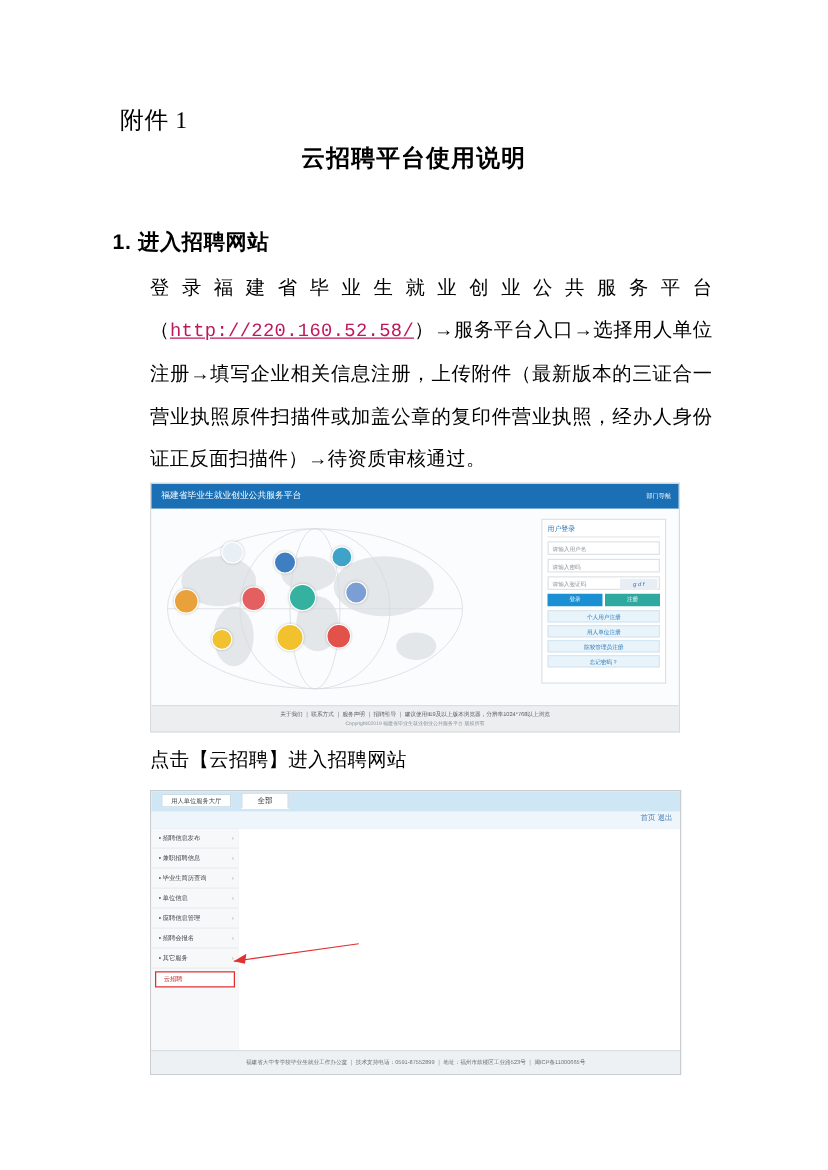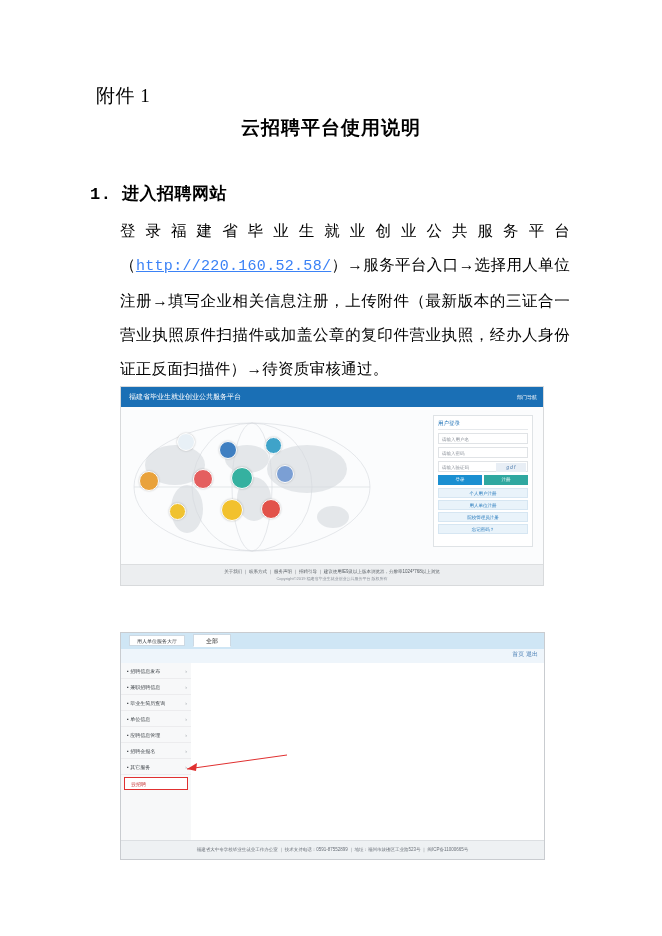--- a/index.html
+++ b/index.html
@@ -42,35 +42,35 @@
     font-family: "Liberation Sans", "DejaVu Sans", sans-serif;
     line-height: 28px;
     letter-spacing: 1px;
   }
   .section-heading {
     position: absolute;
     left: 90px;
     top: 182px;
     font-size: 17px;
     font-weight: bold;
-    font-family: Liberation Mono, monospace;
+    font-family: Liberation Sans, sans-serif;
     letter-spacing: 0.5px;
   }
   .para {
     position: absolute;
     left: 120px;
     top: 214px;
     width: 450px;
     font-size: 15.5px;
     line-height: 34px;
     text-align: justify;
     letter-spacing: 0.3px;
   }
   .para .lnk {
-    color: #3b82f6;
+    color: #be185d;
     text-decoration: underline;
     font-family: "Liberation Mono", "DejaVu Sans Mono", monospace;
     font-size: 15px;
   }
   .caption2 {
     position: absolute;
     left: 120px;
     top: 598px;
     font-size: 15.5px;
     letter-spacing: 0.3px;
@@ -403,20 +403,21 @@
         <div class="lc-link">忘记密码？</div>
       </div>
     </div>
 
     <div class="s1-footer">
       <div class="s1-foot1">关于我们 ｜ 联系方式 ｜ 服务声明 ｜ 招聘引导 ｜ 建议使用IE9及以上版本浏览器，分辨率1024*768以上浏览</div>
       <div class="s1-foot2">Copyright©2019 福建省毕业生就业创业公共服务平台 版权所有</div>
     </div>
   </div>
 
+  <div class="caption2">点击【云招聘】进入招聘网站</div>
 
   <div class="shot2">
     <div class="s2-top"></div>
     <div class="s2-tabbar"></div>
     <div class="s2-tab-home">用人单位服务大厅</div>
     <div class="s2-tab-all">全部</div>
     <div class="s2-topright">首页 退出</div>
 
     <div class="s2-sidebar">
       <div class="s2-side-item">

